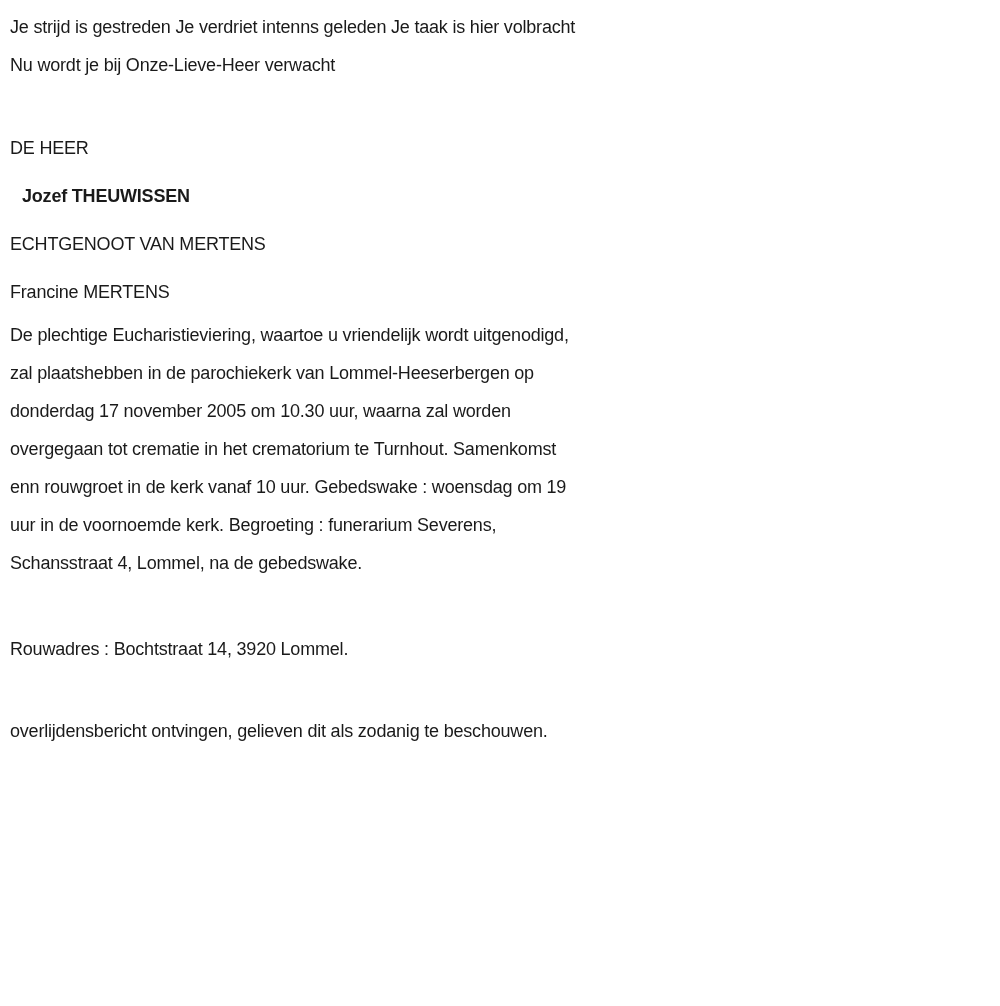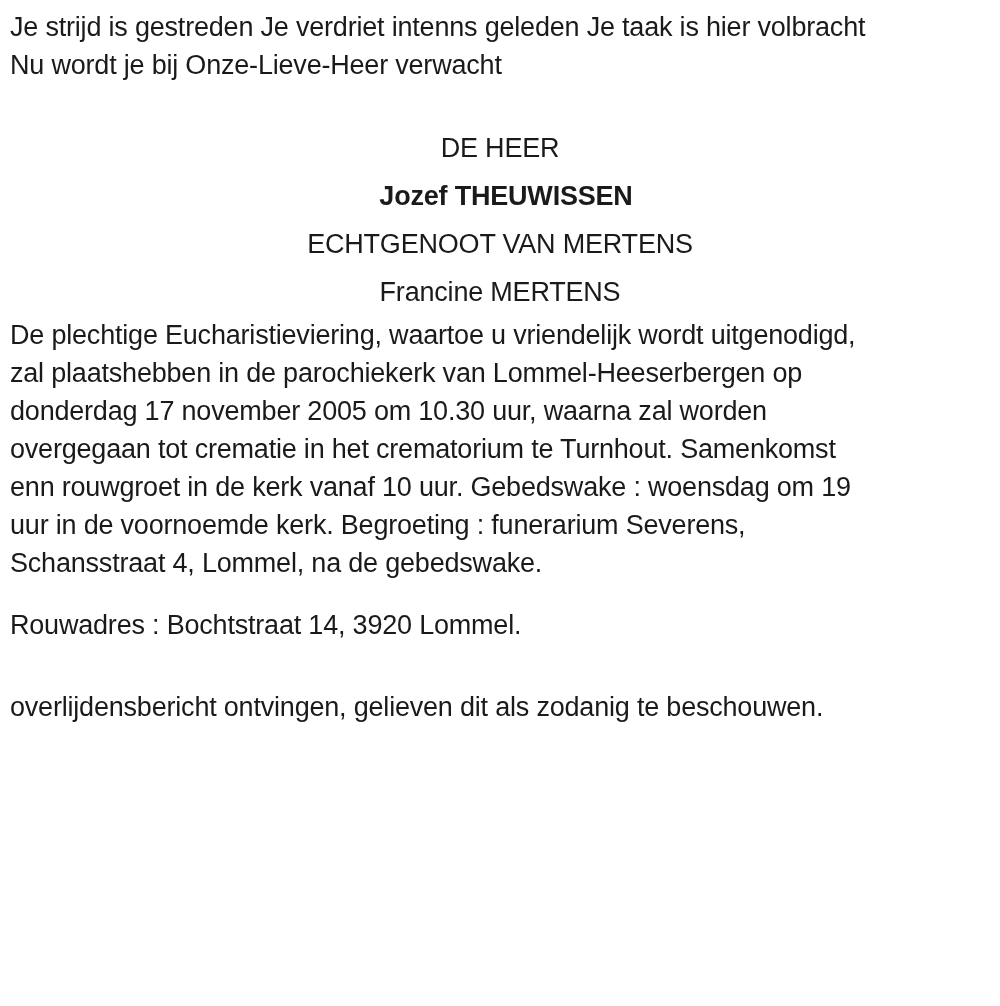--- a/index.html
+++ b/index.html
@@ -12,38 +12,38 @@
   body {
     min-height: 1006px;
     padding: 8px 10px;
     font-family: "Liberation Sans", "DejaVu Sans", sans-serif;
     color: #1a1a1a;
     overflow: hidden;
   }
 
   .line {
     white-space: nowrap;
-    font-size: 27px;
+    font-size: 18px;
     line-height: 38px;
     letter-spacing: -0.2px;
   }
 
   
   .epigraph .line { line-height: 38px; }
 
   
   .deceased { margin-top: 40px; }
-  .deceased .line { line-height: 48px; text-align: center; }
+  .deceased .line { line-height: 48px; }
   .deceased .name { font-weight: bold; margin-left: 12px; }
 
   .birth-death { margin-top: 38px; }
 
   .service { }
 
-  .mourning-address { margin-top: 24px; }
+  .mourning-address { margin-top: 48px; }
 
   .notice { margin-top: 44px; }
 </style>
 </head>
 <body>
 
 <main>
 
   <section class="epigraph">
     <div class="line">Je strijd is gestreden Je verdriet intenns geleden Je taak is hier volbracht</div>

